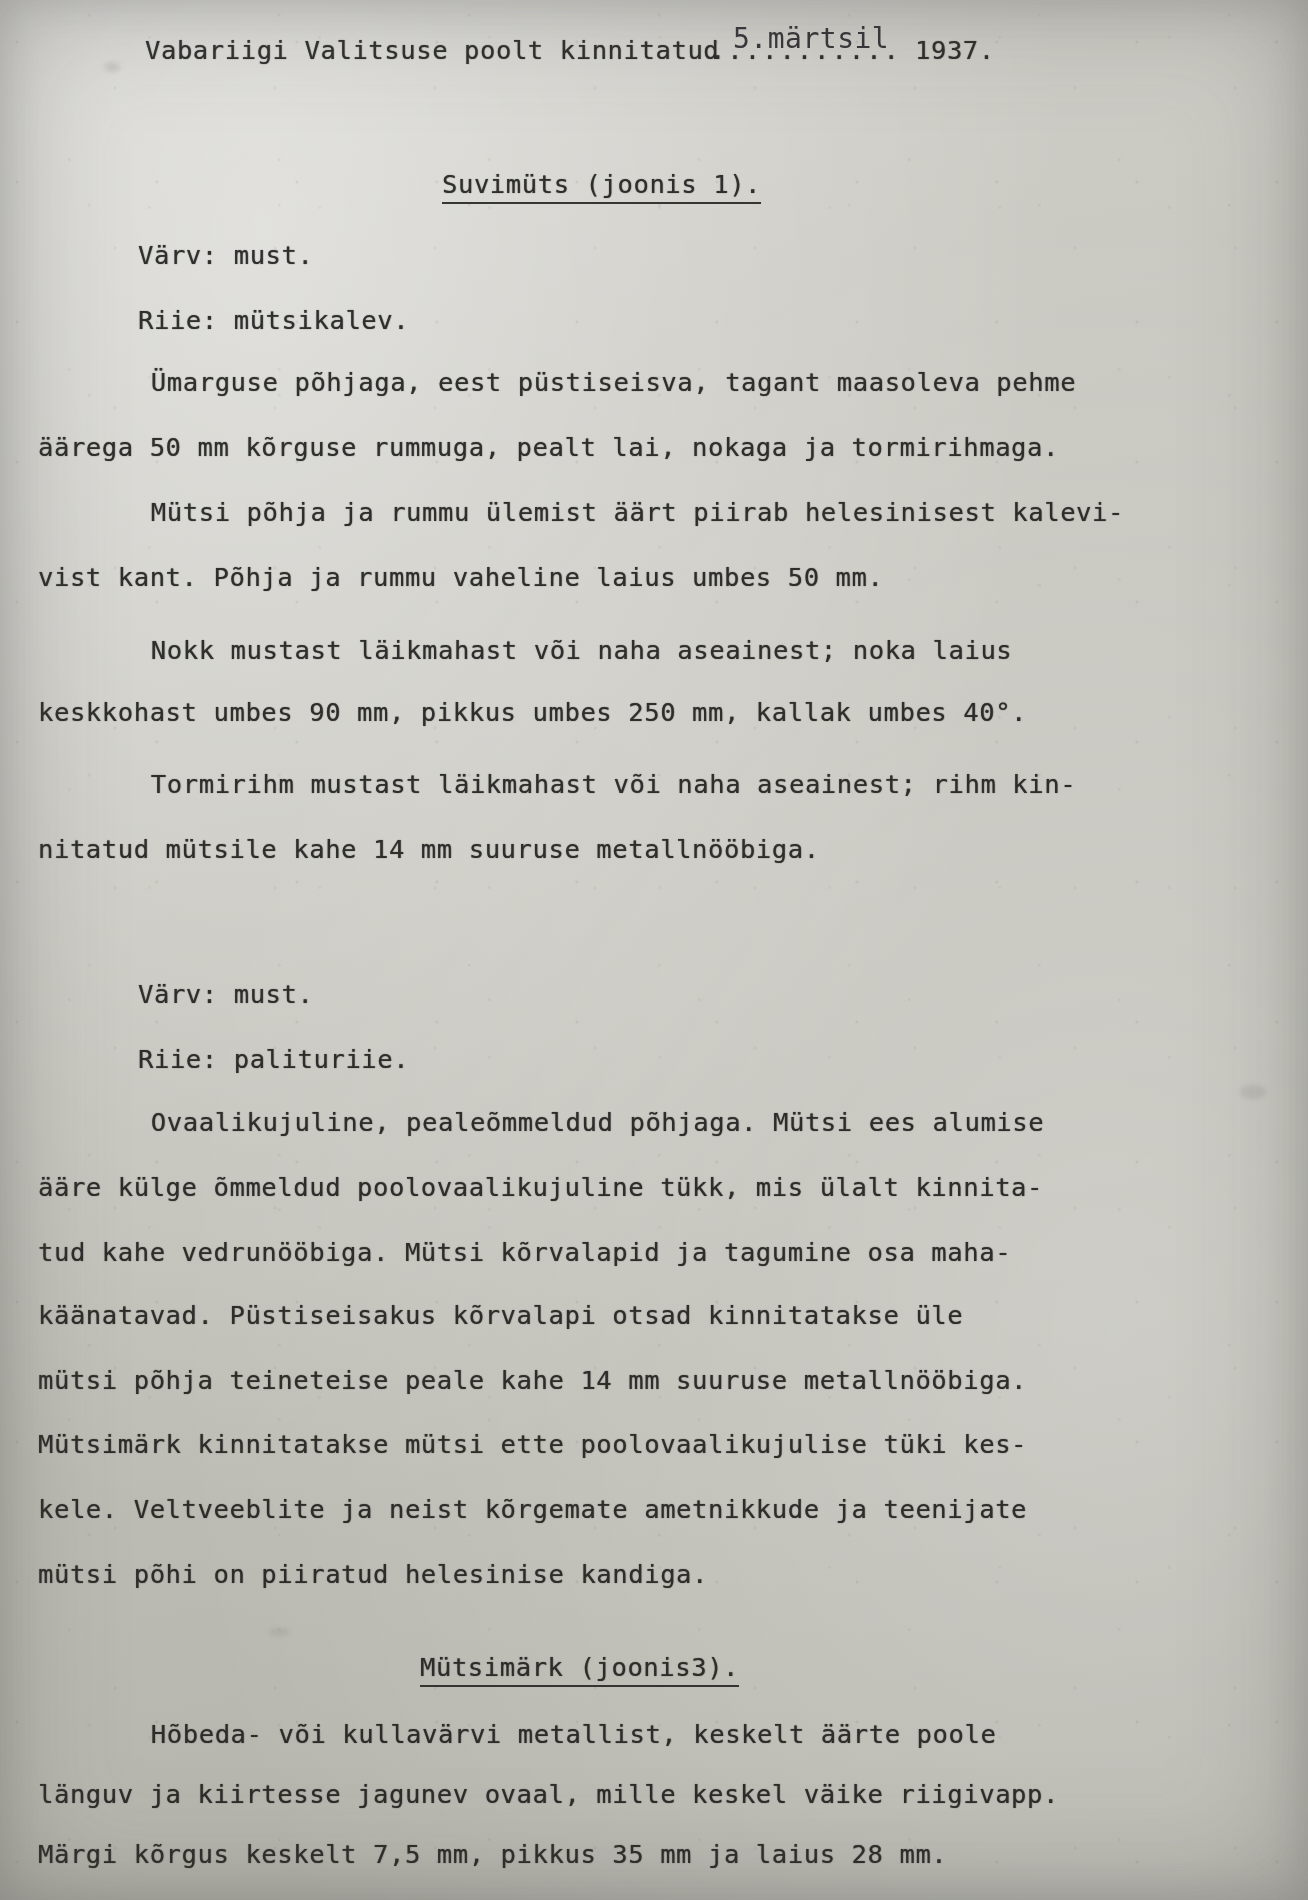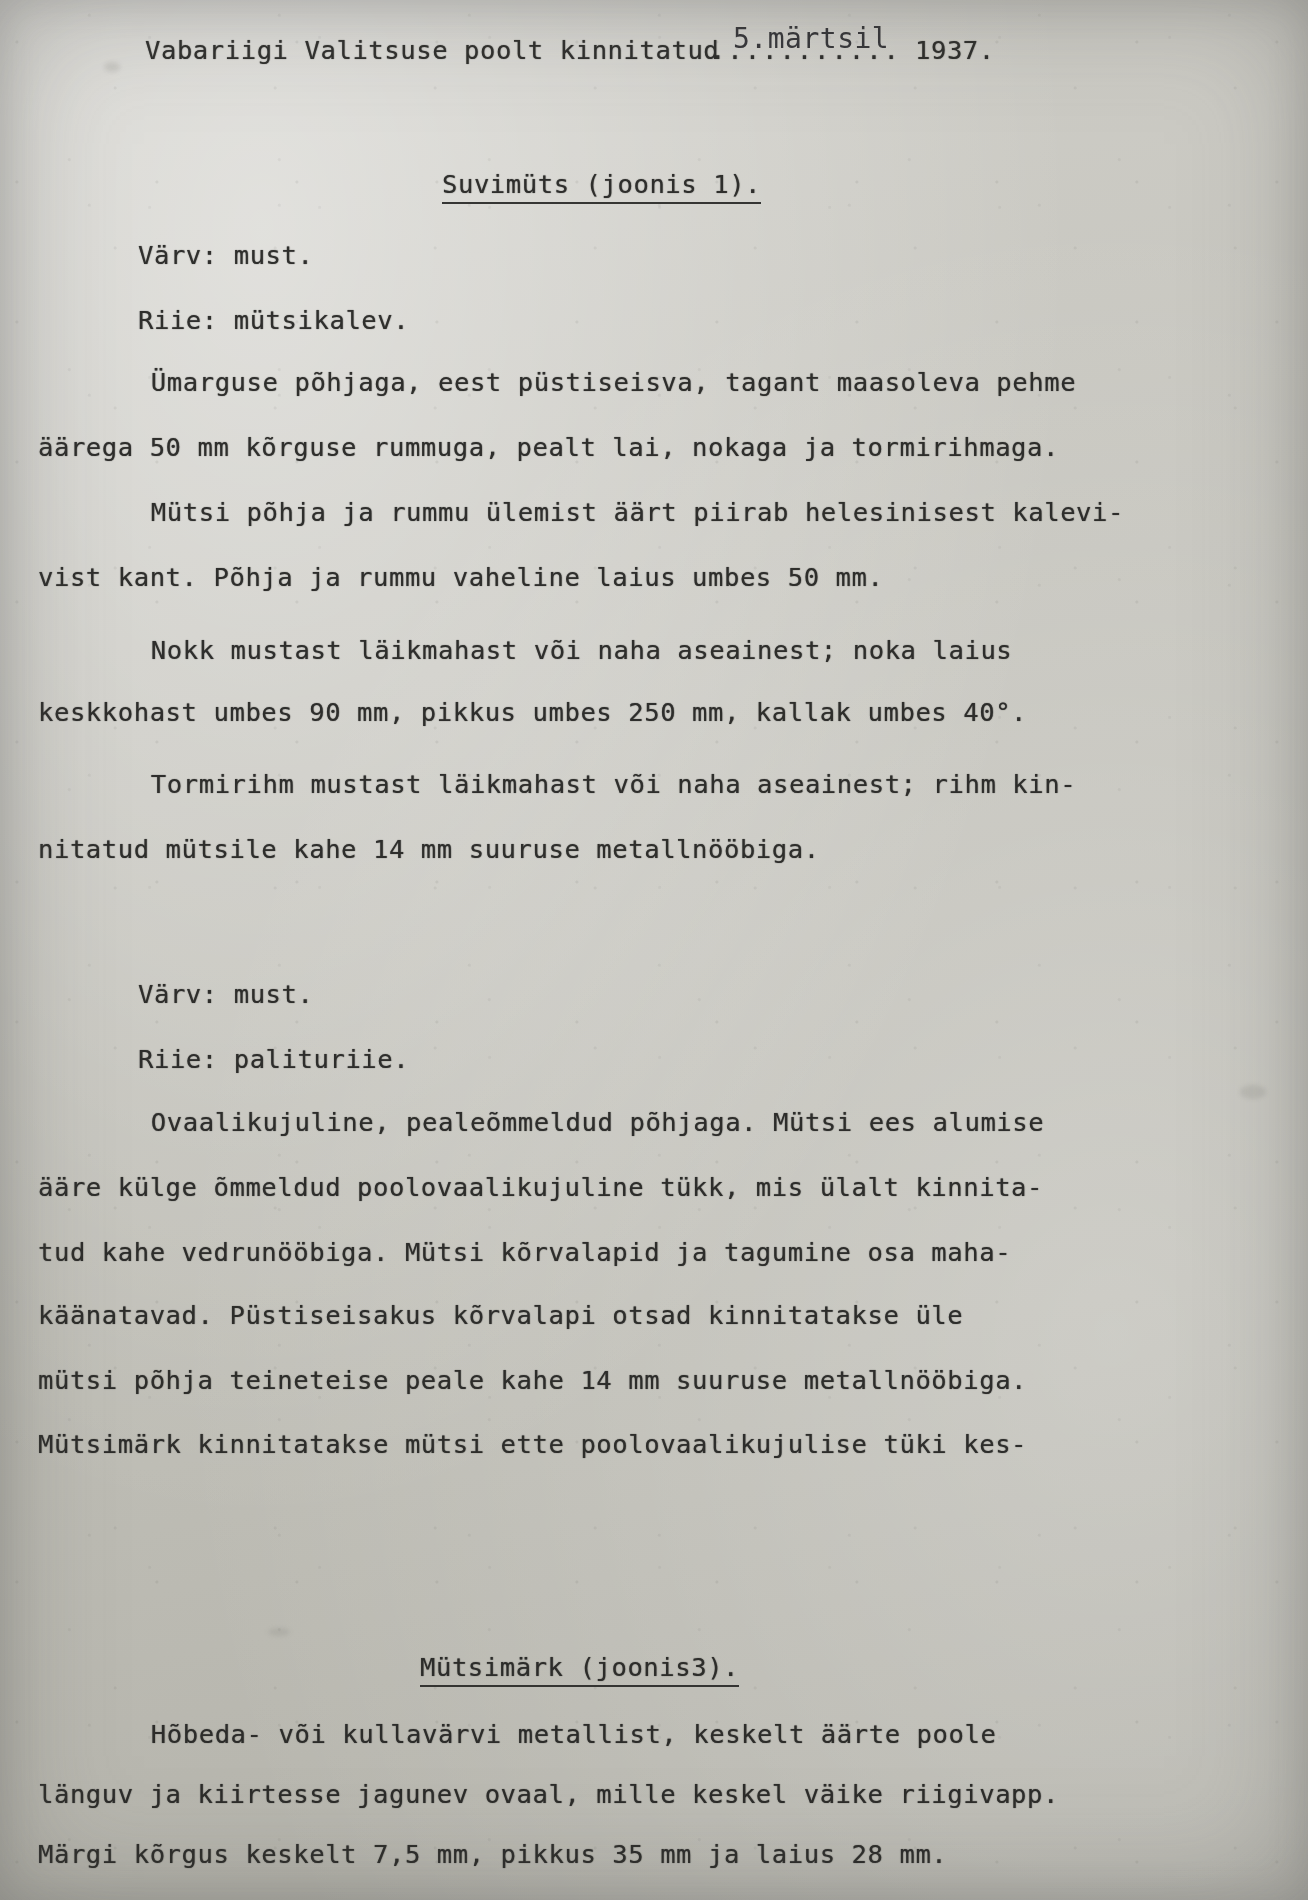--- a/index.html
+++ b/index.html
@@ -111,20 +111,22 @@
 
 
     <div class="line" style="left:138px; top:982px;">Värv: must.</div>
     <div class="line" style="left:138px; top:1047px;">Riie: palituriie.</div>
     <div class="line" style="left:103px; top:1110px;">   Ovaalikujuline, pealeõmmeldud põhjaga. Mütsi ees alumise</div>
     <div class="line" style="left:38px; top:1175px;">ääre külge õmmeldud poolovaalikujuline tükk, mis ülalt kinnita-</div>
     <div class="line" style="left:38px; top:1240px;">tud kahe vedrunööbiga. Mütsi kõrvalapid ja tagumine osa maha-</div>
     <div class="line" style="left:38px; top:1303px;">käänatavad. Püstiseisakus kõrvalapi otsad kinnitatakse üle</div>
     <div class="line" style="left:38px; top:1368px;">mütsi põhja teineteise peale kahe 14 mm suuruse metallnööbiga.</div>
     <div class="line" style="left:38px; top:1432px;">Mütsimärk kinnitatakse mütsi ette poolovaalikujulise tüki kes-</div>
+    <div class="line" style="left:38px; top:1497px;">kele. Veltveeblite ja neist kõrgemate ametnikkude ja teenijate</div>
+    <div class="line" style="left:38px; top:1562px;">mütsi põhi on piiratud helesinise kandiga.</div>
 
     <div class="line u" style="left:420px; top:1655px;">Mütsimärk (joonis3).</div>
 
     <div class="line" style="left:103px; top:1722px;">   Hõbeda- või kullavärvi metallist, keskelt äärte poole</div>
     <div class="line" style="left:38px; top:1782px;">länguv ja kiirtesse jagunev ovaal, mille keskel väike riigivapp.</div>
     <div class="line" style="left:38px; top:1842px;">Märgi kõrgus keskelt 7,5 mm, pikkus 35 mm ja laius 28 mm.</div>
 
   </div>
 
   <div class="blot" style="left:104px; top:62px; width:16px; height:10px;"></div>

